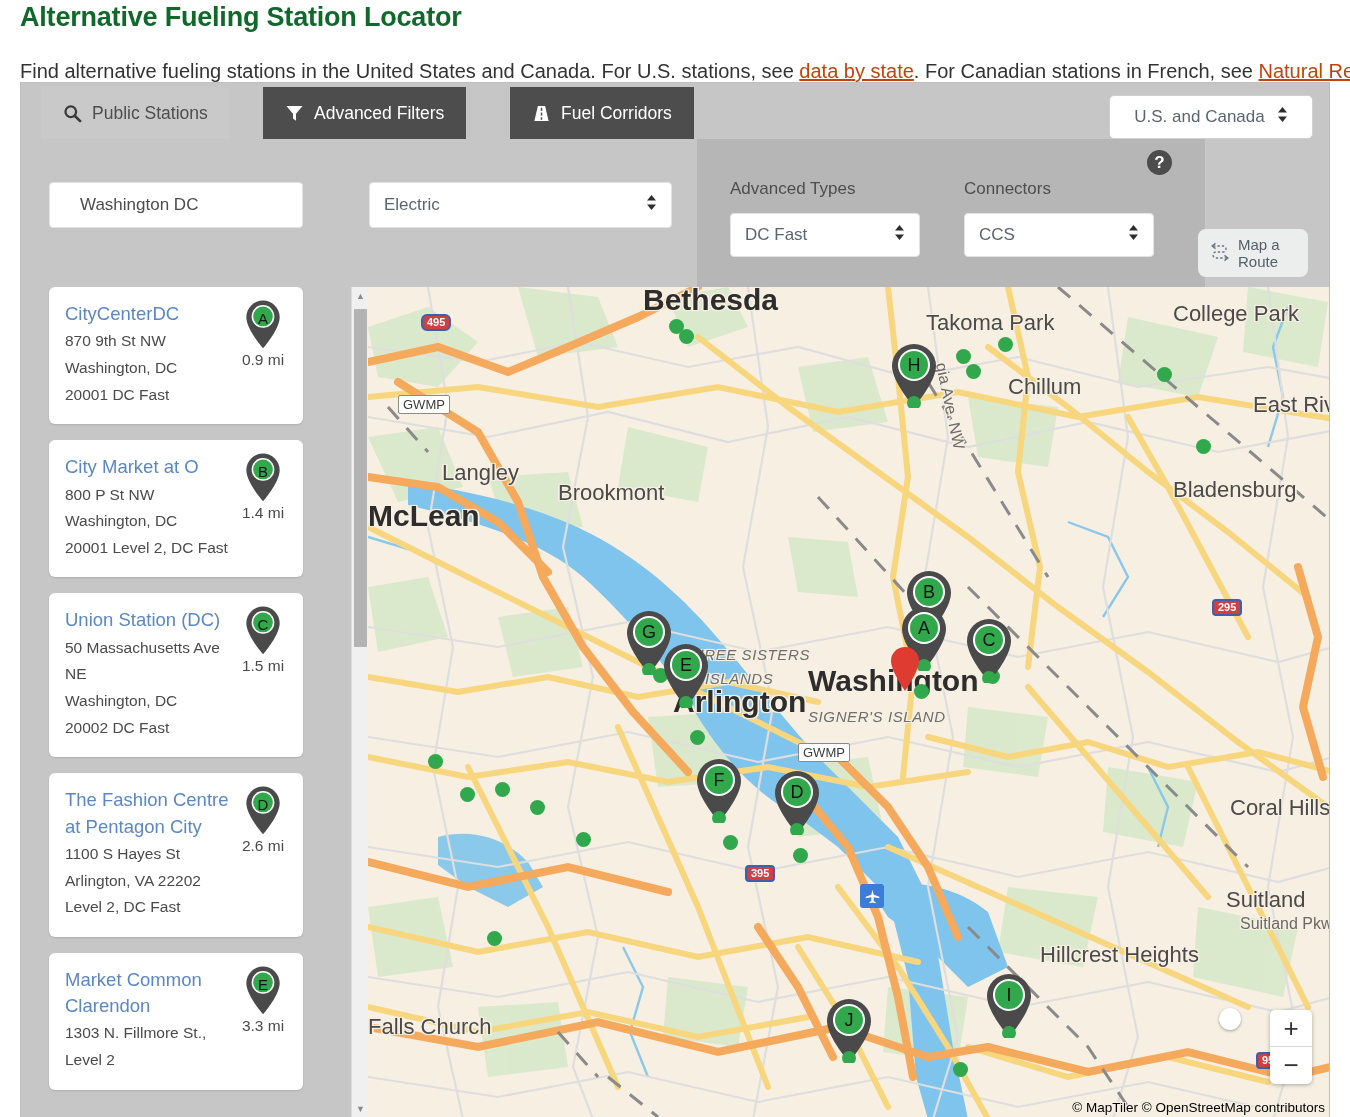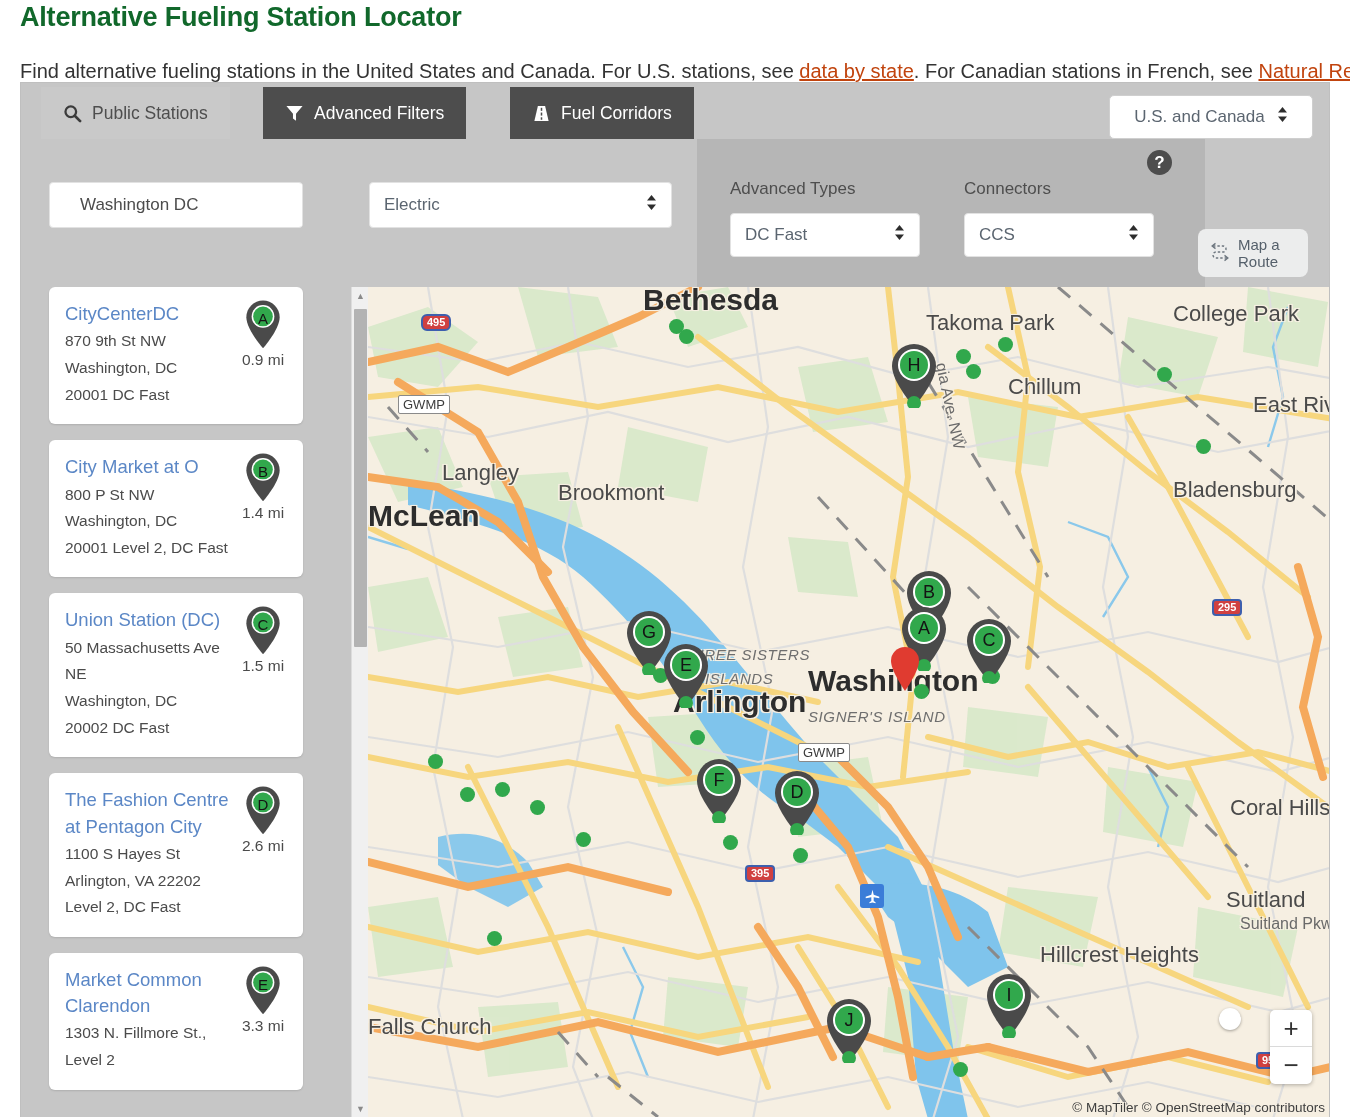--- a/index.html
+++ b/index.html
@@ -187,21 +187,21 @@
   .pin { position:absolute; width:52px; height:66px; cursor:pointer; }
   .pin .pin-letter {
     position:absolute; left:0; top:7px; width:52px; text-align:center;
     font-size:18px; color:#141414; font-weight:normal;
     line-height:1; pointer-events:none;
   }
   .pin-red { position:absolute; width:34px; height:46px; }
 
   .attribution {
     position:absolute; right:4px; bottom:2px;
-    font-size:13.5px; color:#404040;
+    font-size:13.5px; color:#000000;
     text-shadow: -1px -1px 0 #f6efe2, 1px -1px 0 #f6efe2,
                  -1px 1px 0 #f6efe2, 1px 1px 0 #f6efe2;
   }
   .zoom-ctl {
     position:absolute; right:17px; bottom:33px;
     width:42px; background:#fff; border-radius:5px;
     box-shadow:0 1px 4px rgba(0,0,0,0.3); overflow:hidden;
   }
   .zoom-btn {
     height:37px; display:flex; align-items:center; justify-content:center;

